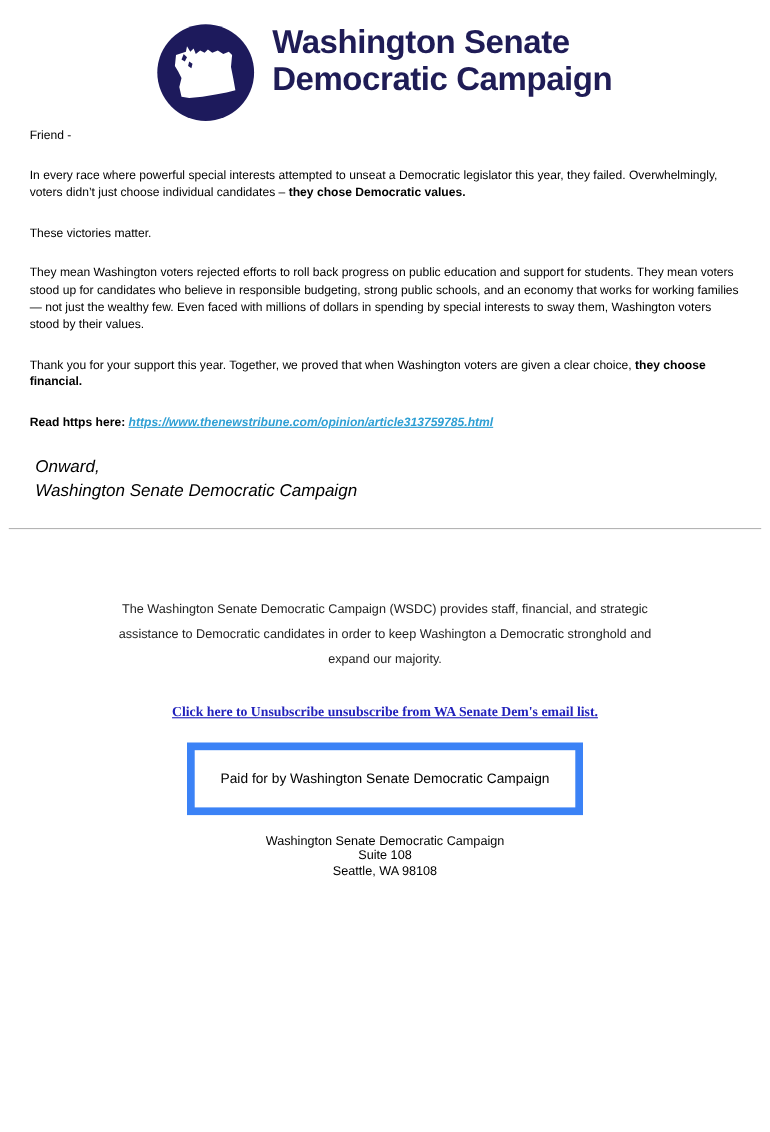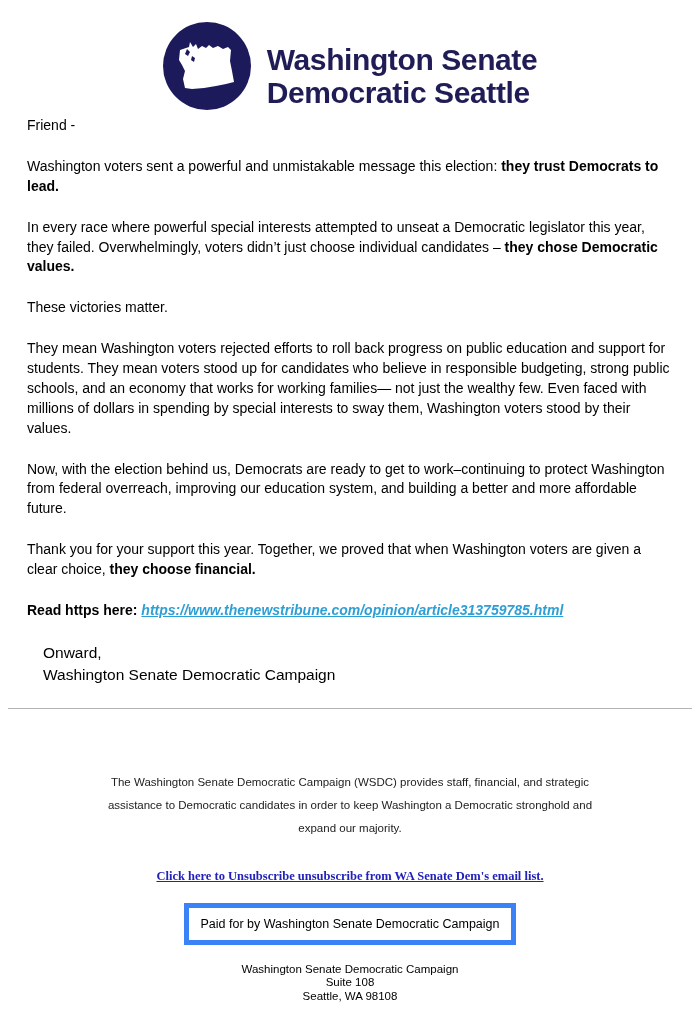--- a/index.html
+++ b/index.html
@@ -19,21 +19,21 @@
   
   .header {
     padding-top: 22px;
     padding-bottom: 6px;
     display: flex;
     align-items: center;
     justify-content: center;
   }
   .logo-lockup {
     display: flex;
-    align-items: flex-end;
+    align-items: flex-start;
     gap: 16px;
   }
   .logo-mark {
     width: 88px;
     height: 88px;
     border-radius: 50%;
     background: #1d1a5c;
     display: flex;
     align-items: center;
     justify-content: center;
@@ -48,37 +48,38 @@
     letter-spacing: -0.4px;
     white-space: nowrap;
   }
 
   
   .body-copy {
     padding: 0 28px 0 27px;
   }
   .body-copy p {
     margin: 0 0 21px 0;
-    font-size: 14px;
+    font-size: 11px;
     line-height: 1.42;
     color: #000000;
   }
   .body-copy b { font-weight: bold; }
 
   .article-link {
     color: #2e9fd4;
     font-weight: bold;
     text-decoration: underline;
     font-style: italic;
   }
 
   .signoff {
-    margin: 16px;
+    margin: 5px;
     font-size: 15.5px;
     line-height: 1.42;
+    font-style: italic;
   }
 
   
   .divider {
     border: 0;
     border-top: 1px solid #b4b4b4;
     margin: 22px 8px 0 8px;
   }
 
   
@@ -98,24 +99,24 @@
   }
   .unsubscribe-link {
     color: #2222bb;
     font-weight: bold;
     font-size: 12.5px;
     text-decoration: underline;
     font-family: Liberation Serif, serif;
   }
   .paid-for-box {
     margin: 19px auto 0 auto;
-    width: 332px;
-    border: 5px solid #3b82f6;
+    width: 360px;
+    border: 7px solid #3b82f6;
     background: #ffffff;
-    padding: 9px 4px;
+    padding: 19px 4px;
     font-size: 12.5px;
     color: #000000;
     box-sizing: border-box;
   }
   .address-block {
     margin-top: 18px;
     font-size: 11.5px;
     line-height: 1.18;
     color: #000000;
   }
@@ -128,38 +129,36 @@
   <div class="logo-lockup">
     <div class="logo-mark">
       <svg width="62" height="56" viewBox="0 0 62 56" aria-hidden="true">
         <path fill="#ffffff" d="M4 12 L13 9 L14 4 L17 9 L20 6 L22 11 L26 8 L30 10 L33 7 L37 10 L42 8 L47 11 L52 9 L55 12 L54 23 L56 33 L58 44 L50 46 L40 48 L28 50 L16 51 L9 50 L7 41 L9 33 L6 27 L3 22 Z"></path>
         <path fill="#1d1a5c" d="M11 11 L14 14 L12 18 L9 16 Z"></path>
         <path fill="#1d1a5c" d="M16 18 L19 20 L18 24 L15 22 Z"></path>
       </svg>
     </div>
     <div class="wordmark">
       <div>Washington Senate</div>
-      <div>Democratic Seattle</div>
+      <div>Democratic Campaign</div>
     </div>
   </div>
 </div>
 
 <div class="body-copy">
 
   <p>Friend -</p>
 
-  <p><span>Washington voters sent a powerful and unmistakable message this election: </span><b>they trust Democrats to lead.</b></p>
 
   <p><span>In every race where powerful special interests attempted to unseat a Democratic legislator this year, they failed. Overwhelmingly, voters didn’t just choose individual candidates – </span><b>they chose Democratic values.</b></p>
 
   <p>These victories matter.</p>
 
   <p>They mean Washington voters rejected efforts to roll back progress on public education and support for students. They mean voters stood up for candidates who believe in responsible budgeting, strong public schools, and an economy that works for working families— not just the wealthy few. Even faced with millions of dollars in spending by special interests to sway them, Washington voters stood by their values.</p>
 
-  <p>Now, with the election behind us, Democrats are ready to get to work–continuing to protect Washington from federal overreach, improving our education system, and building a better and more affordable future.</p>
 
   <p><span>Thank you for your support this year. Together, we proved that when Washington voters are given a clear choice, </span><b>they choose financial.</b></p>
 
   <p><b>Read https here: </b><a class="article-link" href="#">https://www.thenewstribune.com/opinion/article313759785.html</a></p>
 
   <div class="signoff">
     <div>Onward,</div>
     <div>Washington Senate Democratic Campaign</div>
   </div>
 

